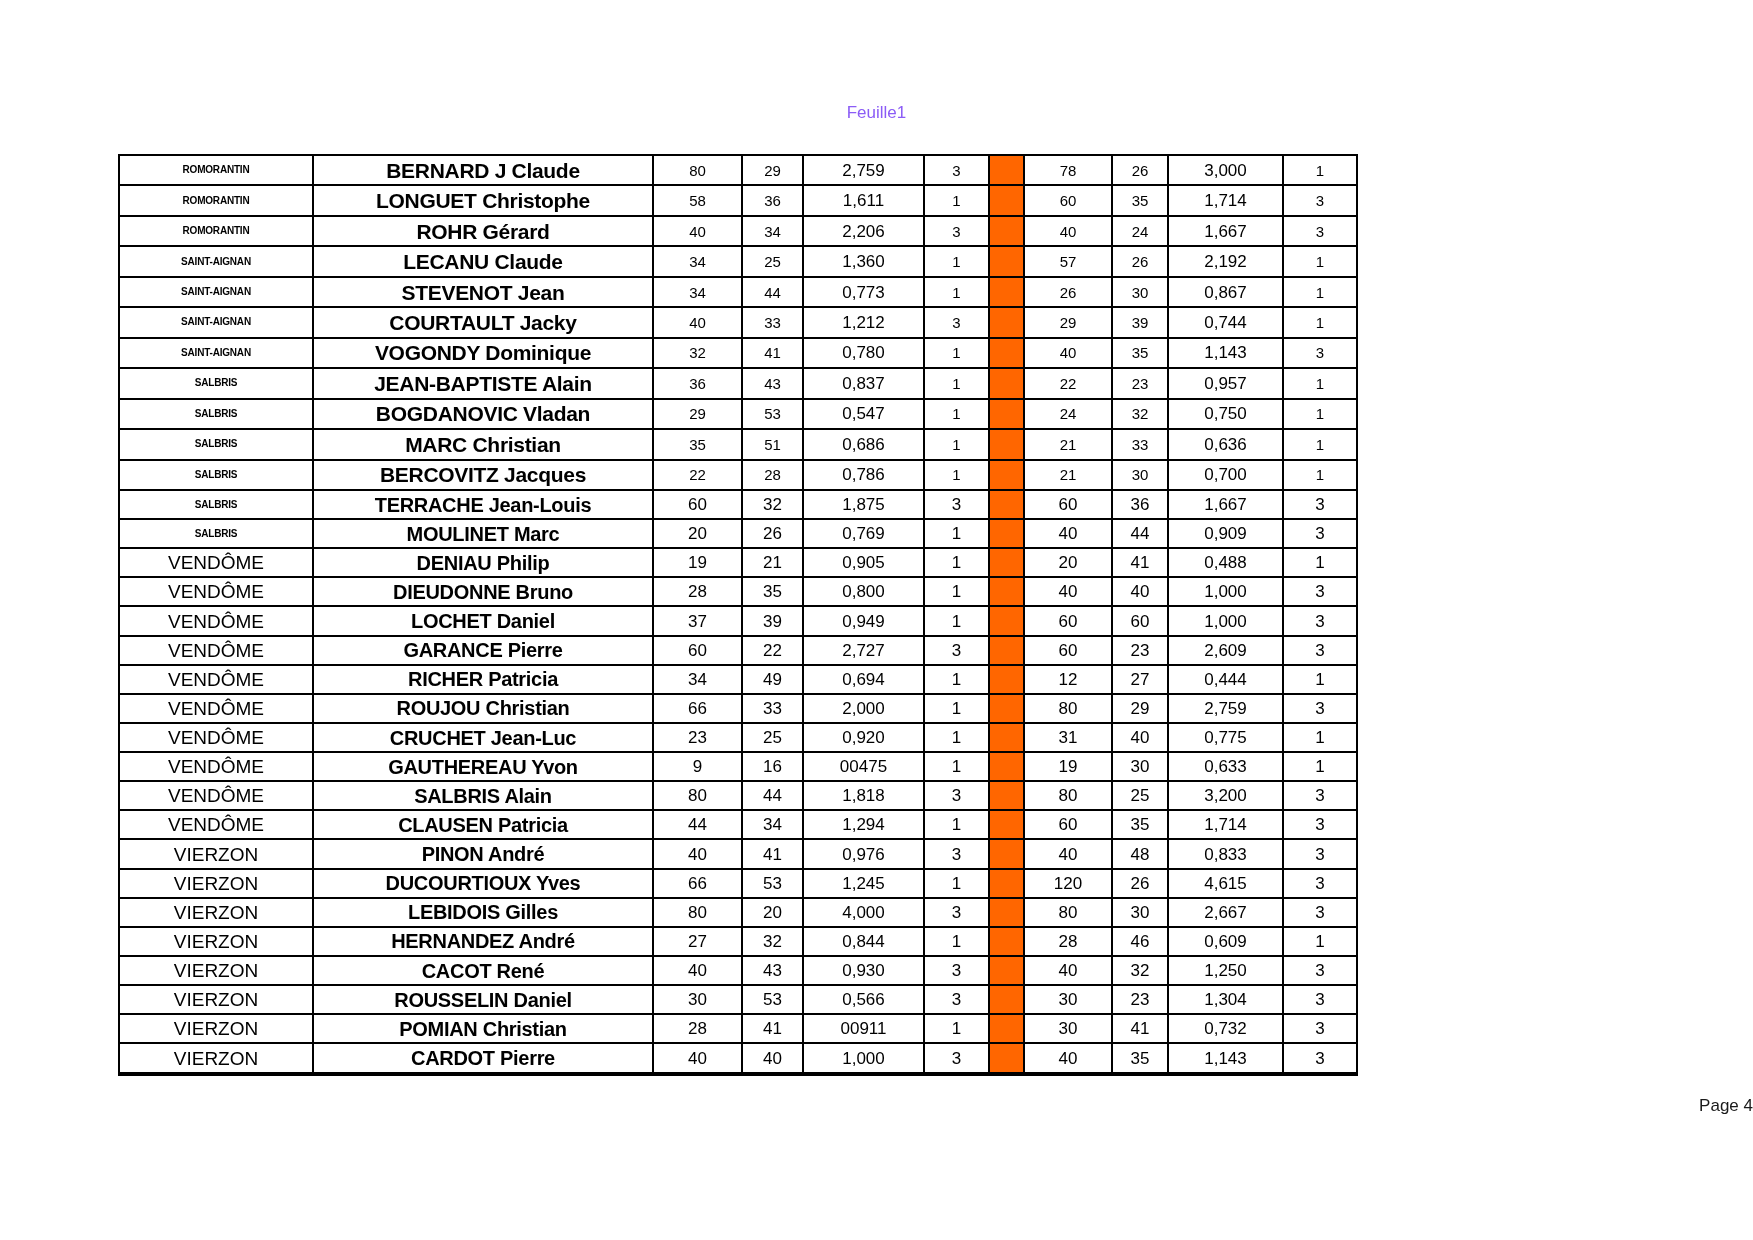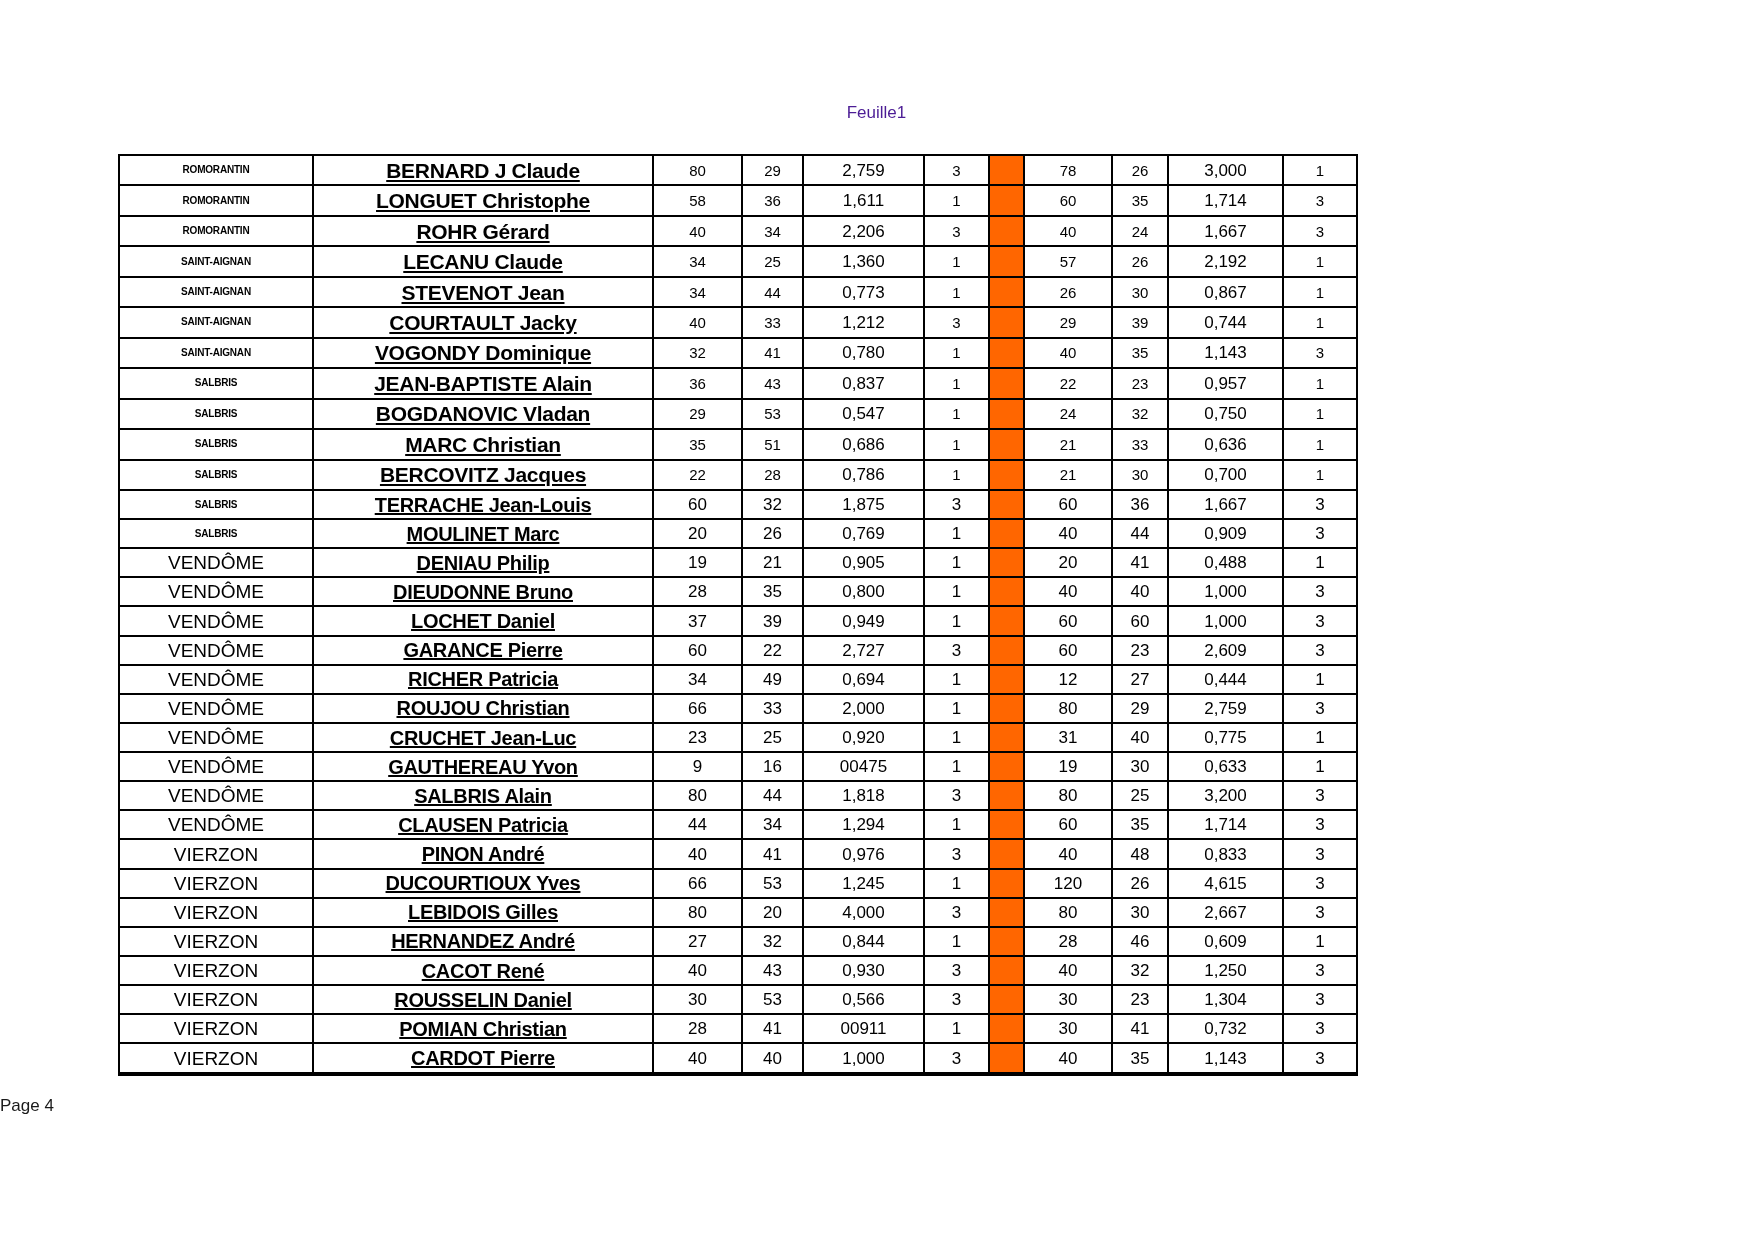--- a/index.html
+++ b/index.html
@@ -6,42 +6,42 @@
   body {
     width: 1753px; height: 1240px;
     background: #ffffff;
     position: relative;
     font-family: "Liberation Sans", sans-serif;
     color: #000;
     overflow: hidden;
   }
   .sheet-title {
     position: absolute; top: 103px; left: 0; width: 100%;
-    text-align: center; font-size: 17px; color: #4c1d95;
+    text-align: center; font-size: 17px; color: #8b5cf6;
   }
   .page-footer {
     position: absolute; top: 1096px; left: 0; width: 100%;
-    text-align: left; font-size: 17px; color: #1a1a1a;
+    text-align: right; font-size: 17px; color: #1a1a1a;
   }
   table.grid {
     position: absolute; left: 118px; top: 154px;
     width: 1238px; height: 922px;
     border-collapse: collapse; table-layout: fixed;
     border: 2px solid #000; border-bottom-width: 4px;
   }
   table.grid td {
     border: 2px solid #000;
     padding: 0;
     text-align: center; vertical-align: middle;
     white-space: nowrap; overflow: hidden;
     line-height: 1;
   }
   td.city { font-size: 19px; }
   tr.city-bold td.city { font-weight: bold; font-size: 10px; letter-spacing: -0.2px; }
-  td.name { font-weight: bold; font-size: 20px; letter-spacing: -0.3px; text-decoration: underline; }
+  td.name { font-weight: bold; font-size: 20px; letter-spacing: -0.3px; }
   tr.grp-a td.name { font-size: 21px; }
   td.num { font-size: 17px; }
   tr.grp-a td.num { font-size: 15px; }
   td.ratio { font-size: 17px; }
   td.sep { background: #ff6600; }
 </style>
 </head>
 <body>
 
 <div class="sheet-title">Feuille1</div>

